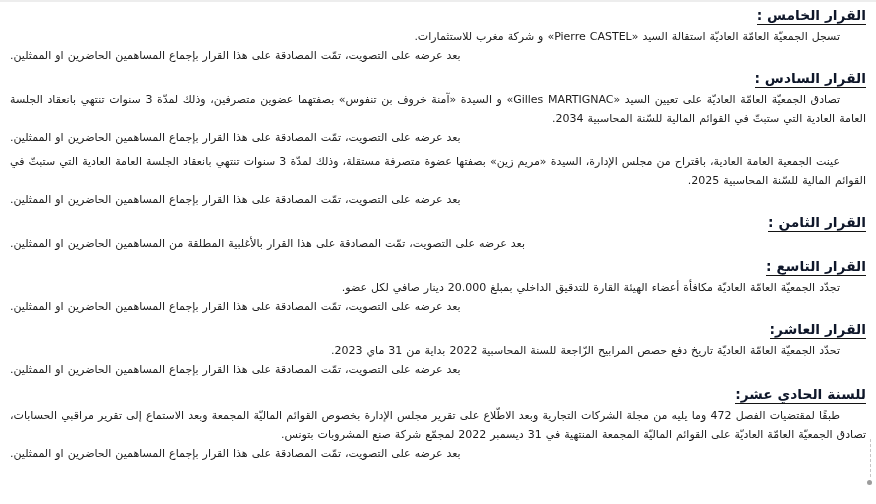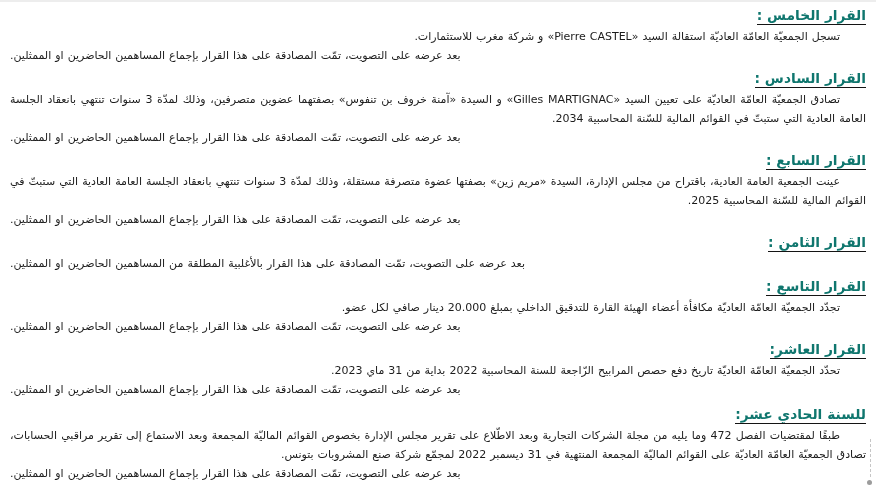--- a/index.html
+++ b/index.html
@@ -14,21 +14,21 @@
     direction:rtl;
     font-family:"DejaVu Sans", sans-serif;
     color:#1c1c1c;
     background:#ffffff;
   }
   .resolution{margin:0 0 5px 0;}
   .resolution.extra-gap{margin-top:7px;}
   .res-title{
     font-size:13.8px;
     font-weight:bold;
-    color:#0f766e;
+    color:#0f172a;
     line-height:17px;
     margin:0 0 3px 0;
     text-align:right;
   }
   .res-title .title-text{
     border-bottom:1.4px solid #141414;
     padding-bottom:1px;
   }
   .res-body,.res-vote{
     font-size:11px;
@@ -74,21 +74,20 @@
     <p class="res-vote">بعد عرضه على التصويت، تمّت المصادقة على هذا القرار بإجماع المساهمين الحاضرين او الممثلين.</p>
   </section>
 
   <section class="resolution">
     <h2 class="res-title"><span class="title-text">القرار السادس :</span></h2>
     <p class="res-body">تصادق الجمعيّة العامّة العاديّة على تعيين السيد «Gilles MARTIGNAC» و السيدة «آمنة خروف بن تنفوس» بصفتهما عضوين متصرفين، وذلك لمدّة 3 سنوات تنتهي بانعقاد الجلسة العامة العادية التي ستبتّ في القوائم المالية للسّنة المحاسبية 2034.</p>
     <p class="res-vote">بعد عرضه على التصويت، تمّت المصادقة على هذا القرار بإجماع المساهمين الحاضرين او الممثلين.</p>
   </section>
 
   <section class="resolution">
-    <h2 class="res-title"><span class="title-text">القرار السابع :</span></h2>
     <p class="res-body">عينت الجمعية العامة العادية، باقتراح من مجلس الإدارة، السيدة «مريم زين» بصفتها عضوة متصرفة مستقلة، وذلك لمدّة 3 سنوات تنتهي بانعقاد الجلسة العامة العادية التي ستبتّ في القوائم المالية للسّنة المحاسبية 2025.</p>
     <p class="res-vote">بعد عرضه على التصويت، تمّت المصادقة على هذا القرار بإجماع المساهمين الحاضرين او الممثلين.</p>
   </section>
 
   <section class="resolution">
     <h2 class="res-title"><span class="title-text">القرار الثامن :</span></h2>
     <p class="res-vote">بعد عرضه على التصويت، تمّت المصادقة على هذا القرار بالأغلبية المطلقة من المساهمين الحاضرين او الممثلين.</p>
   </section>
 
   <section class="resolution">

